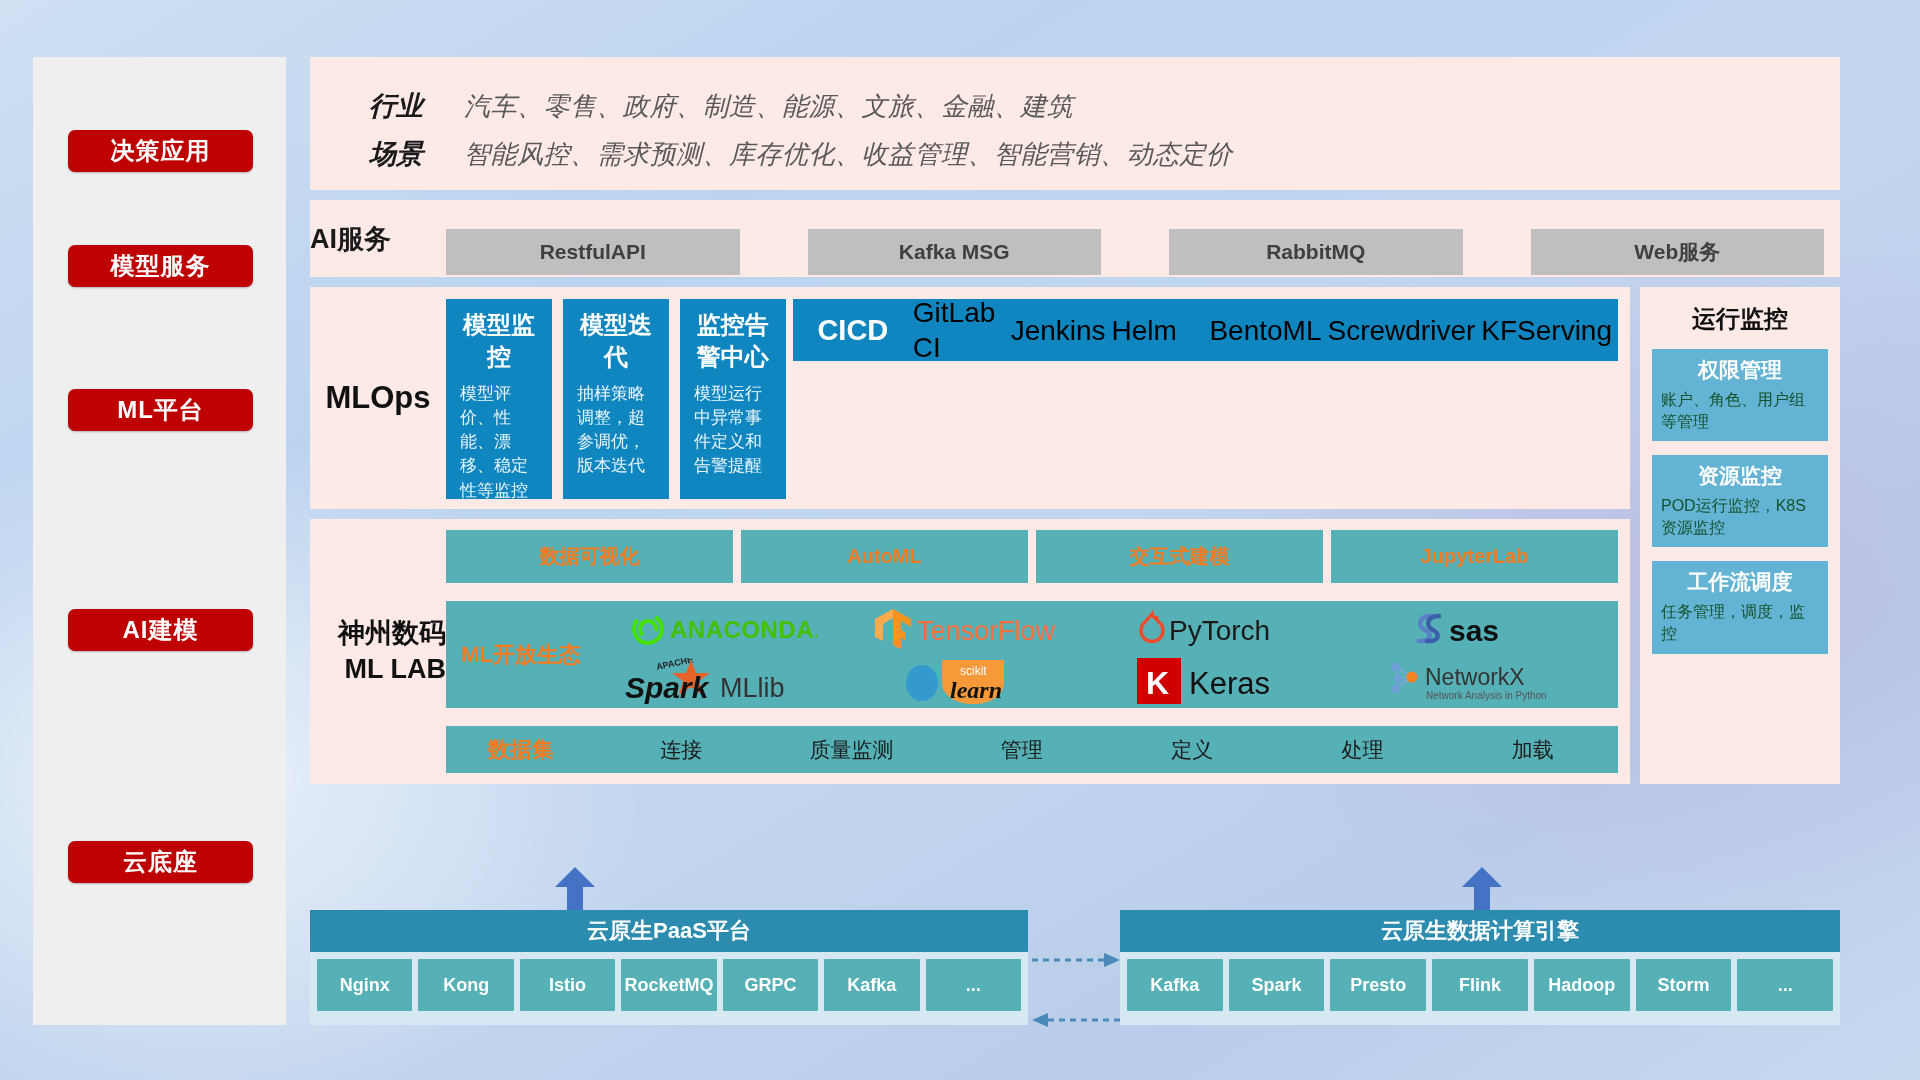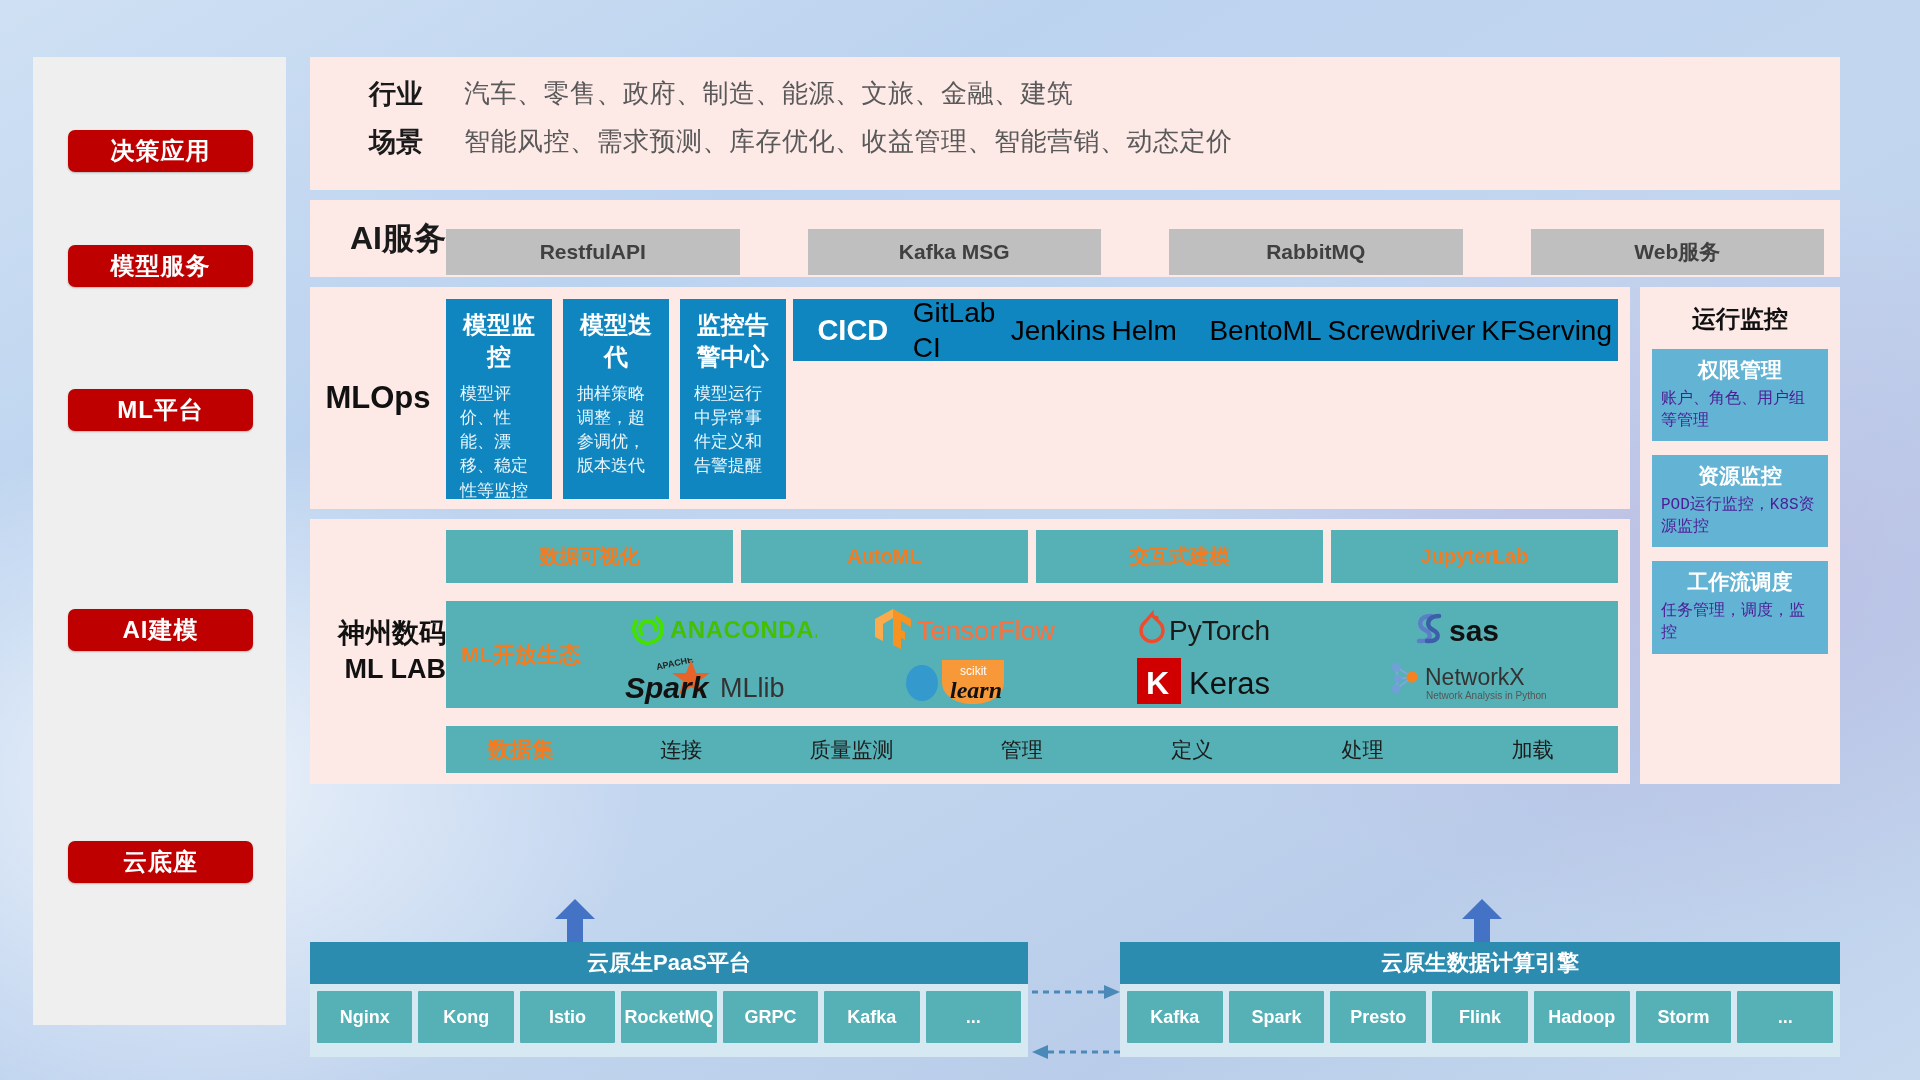--- a/index.html
+++ b/index.html
@@ -27,28 +27,28 @@
   }
 
   
   #main { position:absolute; left:310px; top:57px; width:1530px; }
 
   .band { background:#fdeae7; }
 
   
   #band-apps { position:absolute; left:0; top:0; width:1530px; height:133px;
     display:flex; flex-direction:column; justify-content:center; padding-left:18px; }
-  .row-ind { display:flex; align-items:flex-start; height:48px; }
+  .row-ind { display:flex; align-items:flex-end; height:48px;font-style:italic; }
   .row-label { width:136px; text-align:center; font-size:27px; font-weight:bold; color:#1a1a1a; flex:none; }
   .row-text { font-size:26px; color:#595959; letter-spacing:.5px; }
 
   
   #band-aisvc { position:absolute; left:0; top:143px; width:1530px; height:77px;
     display:flex; align-items:center; }
-  #aisvc-label { width:136px; text-align:right; font-size:32px; font-weight:bold; color:#1a1a1a; flex:none; }
+  #aisvc-label { width:136px; text-align:left; font-size:27px; font-weight:bold; color:#1a1a1a; flex:none; }
   #aisvc-list { flex:1; display:flex; gap:68px; padding-right:16px;margin-top:26px; }
   .aisvc-chip { flex:1; height:46px; background:#bfbfbf; color:#404040;
     display:flex; align-items:center; justify-content:center;
     font-size:21px; font-weight:bold; }
 
   
   #band-mlops { position:absolute; left:0; top:230px; width:1320px; height:222px;
     display:flex; align-items:center; }
   #mlops-label { width:136px; text-align:center; font-size:31px; font-weight:bold; color:#111; flex:none; }
   #mlops-right { flex:1; padding:12px 12px 10px 0; display:flex; flex-direction:row; gap:7px; height:100%; }
@@ -75,24 +75,24 @@
   #ds-bar { height:47px; background:#56b1b7; display:flex; align-items:center; }
   #ds-title { width:150px; text-align:center; color:#f47b20; font-size:22px; font-weight:bold; flex:none; }
   .ds-item { flex:1; text-align:center; color:#1c1c1c; font-size:21px; }
 
   
   #band-monitor { position:absolute; left:1330px; top:230px; width:200px; height:497px;
     background:#fdeae7; padding:10px 12px; }
   #monitor-title { text-align:center; font-size:24px; font-weight:bold; color:#111; margin:6px 0 14px; }
   .mon-card { background:#63b3d4; margin-bottom:14px; padding:7px 9px 9px; color:#fff; }
   .mon-card .t { text-align:center; font-size:21px; font-weight:bold; margin-bottom:5px; }
-  .mon-card .d { font-size:16px; line-height:1.35; color:#4c1d95;font-family:Liberation Mono, monospace; }
-
-  
-  #cloud { position:absolute; left:310px; top:922px; width:1530px; height:135px; }
+  .mon-card .d { font-size:16px; line-height:1.35; color:#14532d; }
+
+  
+  #cloud { position:absolute; left:310px; top:890px; width:1530px; height:135px; }
   .cloud-col { position:absolute; top:20px; background:#d6e9f2; }
   #cloud-left  { left:0;    width:718px; height:115px; }
   #cloud-right { left:810px; width:720px; height:115px; }
   .cloud-head { height:42px; background:#2b8cb0; color:#fff; font-size:22px; font-weight:bold;
     display:flex; align-items:center; justify-content:center; }
   .cloud-chips { display:flex; gap:6px; padding:7px 7px 8px; }
   .cloud-chip { flex:1; height:52px; background:#56b1b7; border-radius:1px; color:#fff;
     font-size:18px; font-weight:bold; display:flex; align-items:center; justify-content:center;
     text-align:center; line-height:1.15; padding:0 2px; }
 

